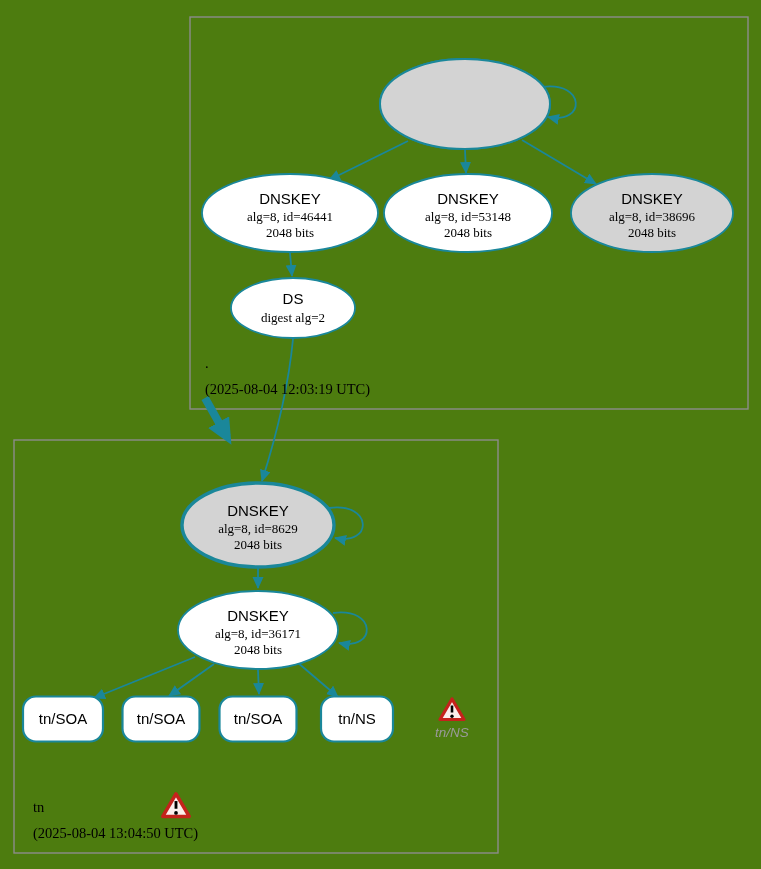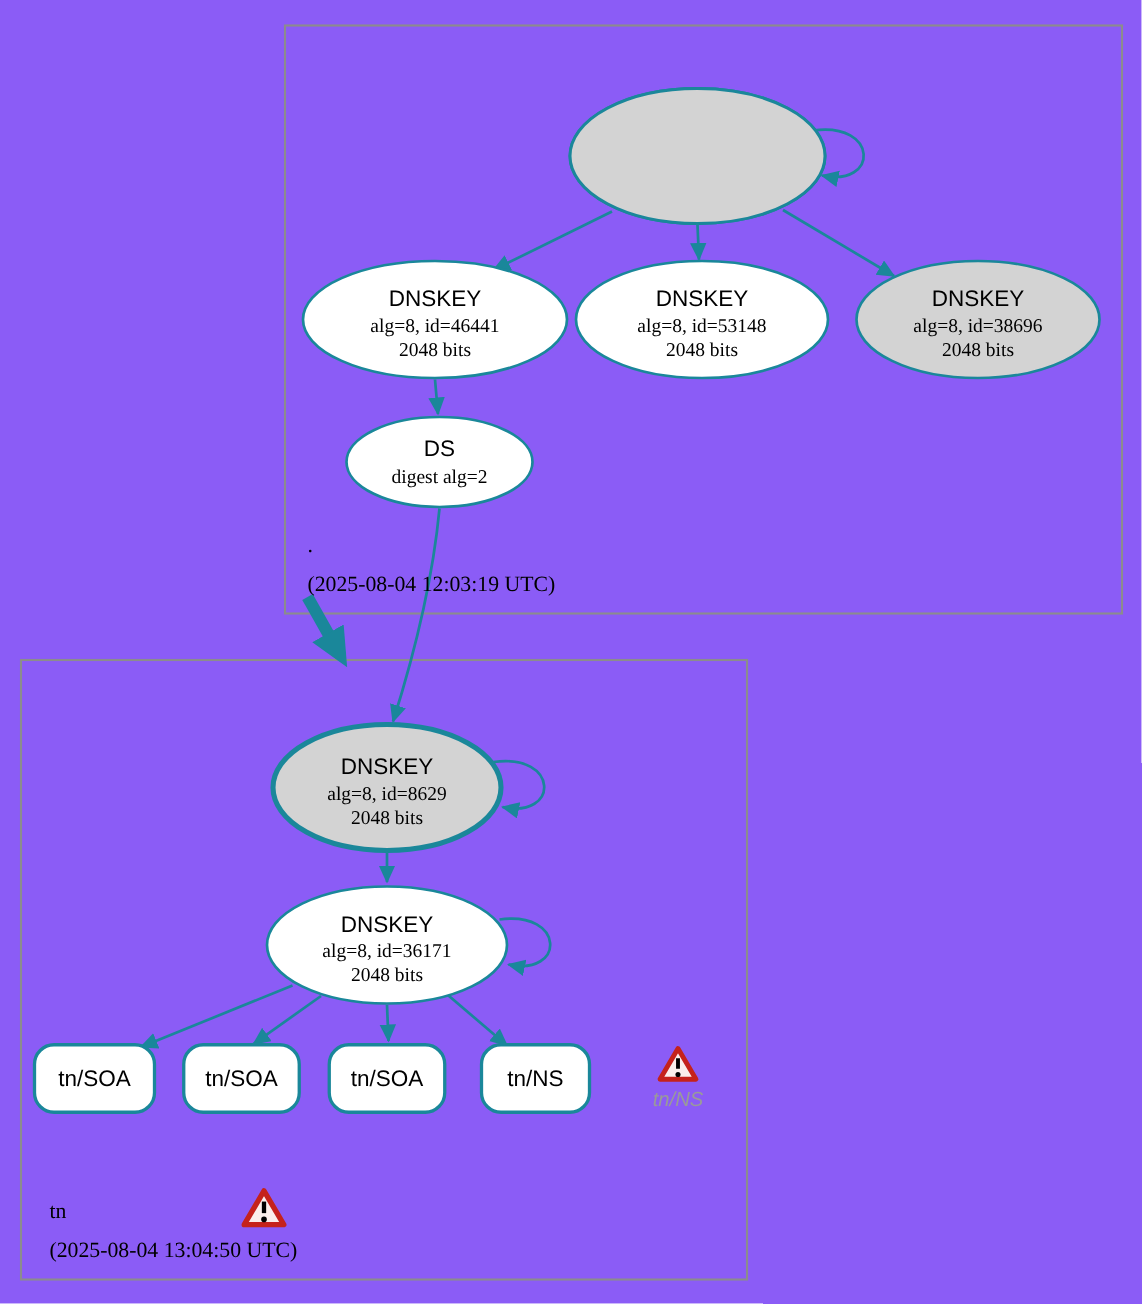--- a/index.html
+++ b/index.html
@@ -1,16 +1,16 @@
 <!DOCTYPE html>
 <html><head>
 <meta charset="utf-8">
 <style>
   html,body{margin:0;padding:0;background:#ffffff;}
-  .stage{position:relative;width:761px;height:869px;background:#8b5cf6;overflow:hidden;
+  .stage{position:relative;width:761px;height:869px;background:#4d7c0f;overflow:hidden;
          font-family:"Liberation Serif",serif;}
   svg{display:block;}
   .t-title{font-family:"Liberation Sans",sans-serif;font-size:15px;fill:#000;}
   .t-detail{font-family:"Liberation Serif",serif;font-size:13px;fill:#000;}
   .t-rr{font-family:"Liberation Sans",sans-serif;font-size:15px;fill:#000;}
   .t-zone{font-family:"Liberation Serif",serif;font-size:14.5px;fill:#000;}
   .t-warnlbl{font-family:"Liberation Sans",sans-serif;font-style:italic;font-size:13.5px;fill:#9a9a9a;}
 </style>
 </head>
 <body>

